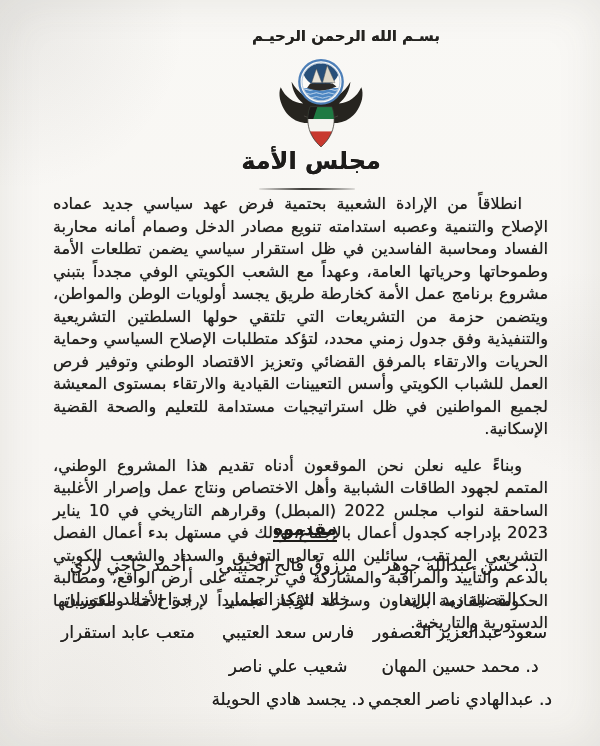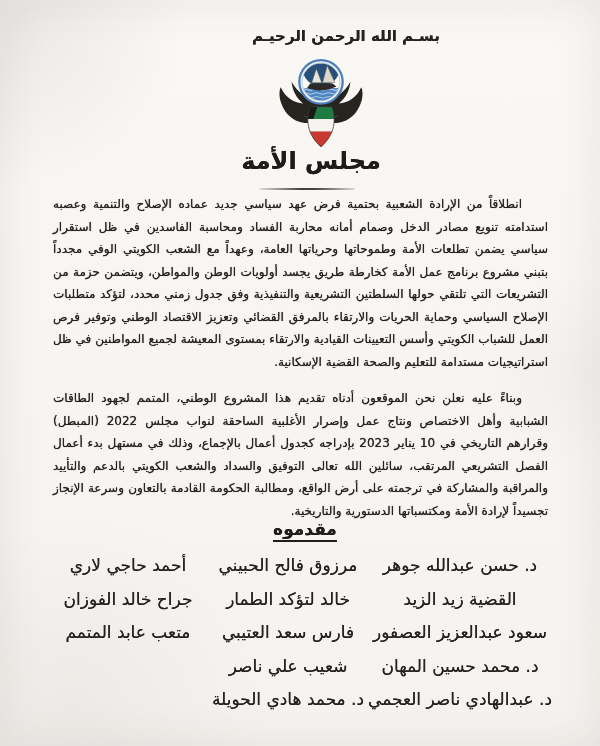--- a/index.html
+++ b/index.html
@@ -48,21 +48,21 @@
     position:absolute;top:188px;left:50%;margin-left:-41px;
     width:96px;height:2px;border-radius:1px;
     background:linear-gradient(90deg,rgba(60,58,54,0.12),rgba(30,28,25,0.85) 45%,rgba(30,28,25,0.8) 60%,rgba(60,58,54,0.15));
   }
   .body-text{
     position:absolute;top:193px;left:53px;right:52px;
     direction:rtl;
   }
   .body-text p{
     margin:0 0 14px 0;
-    font-size:12px;line-height:22.5px;
+    font-size:16px;line-height:22.5px;
     text-align:justify;
     text-indent:26px;
     color:#232220;
     text-shadow:0 0 0.7px rgba(32,30,27,0.85);
   }
   .presenters-heading{
     position:absolute;top:519px;left:0;width:100%;
     text-align:center;
     transform:translateX(5px);
     font-size:17px;font-weight:bold;
@@ -159,20 +159,20 @@
     <div class="presenter-name">د. حسن عبدالله جوهر</div>
     <div class="presenter-name">القضية زيد الزيد</div>
     <div class="presenter-name">سعود عبدالعزيز العصفور</div>
     <div class="presenter-name">د. محمد حسين المهان</div>
     <div class="presenter-name">د. عبدالهادي ناصر العجمي</div>
 
     <div class="presenter-name">مرزوق فالح الحبيني</div>
     <div class="presenter-name">خالد لتؤكد الطمار</div>
     <div class="presenter-name">فارس سعد العتيبي</div>
     <div class="presenter-name">شعيب علي ناصر</div>
-    <div class="presenter-name">د. محمد هادي الحويلة</div>
+    <div class="presenter-name">د. يجسد هادي الحويلة</div>
 
     <div class="presenter-name">أحمد حاجي لاري</div>
     <div class="presenter-name">جراح خالد الفوزان</div>
-    <div class="presenter-name">متعب عابد المتمم</div>
+    <div class="presenter-name">متعب عابد استقرار</div>
   </div>
 
 </div>
 
 </body></html>

